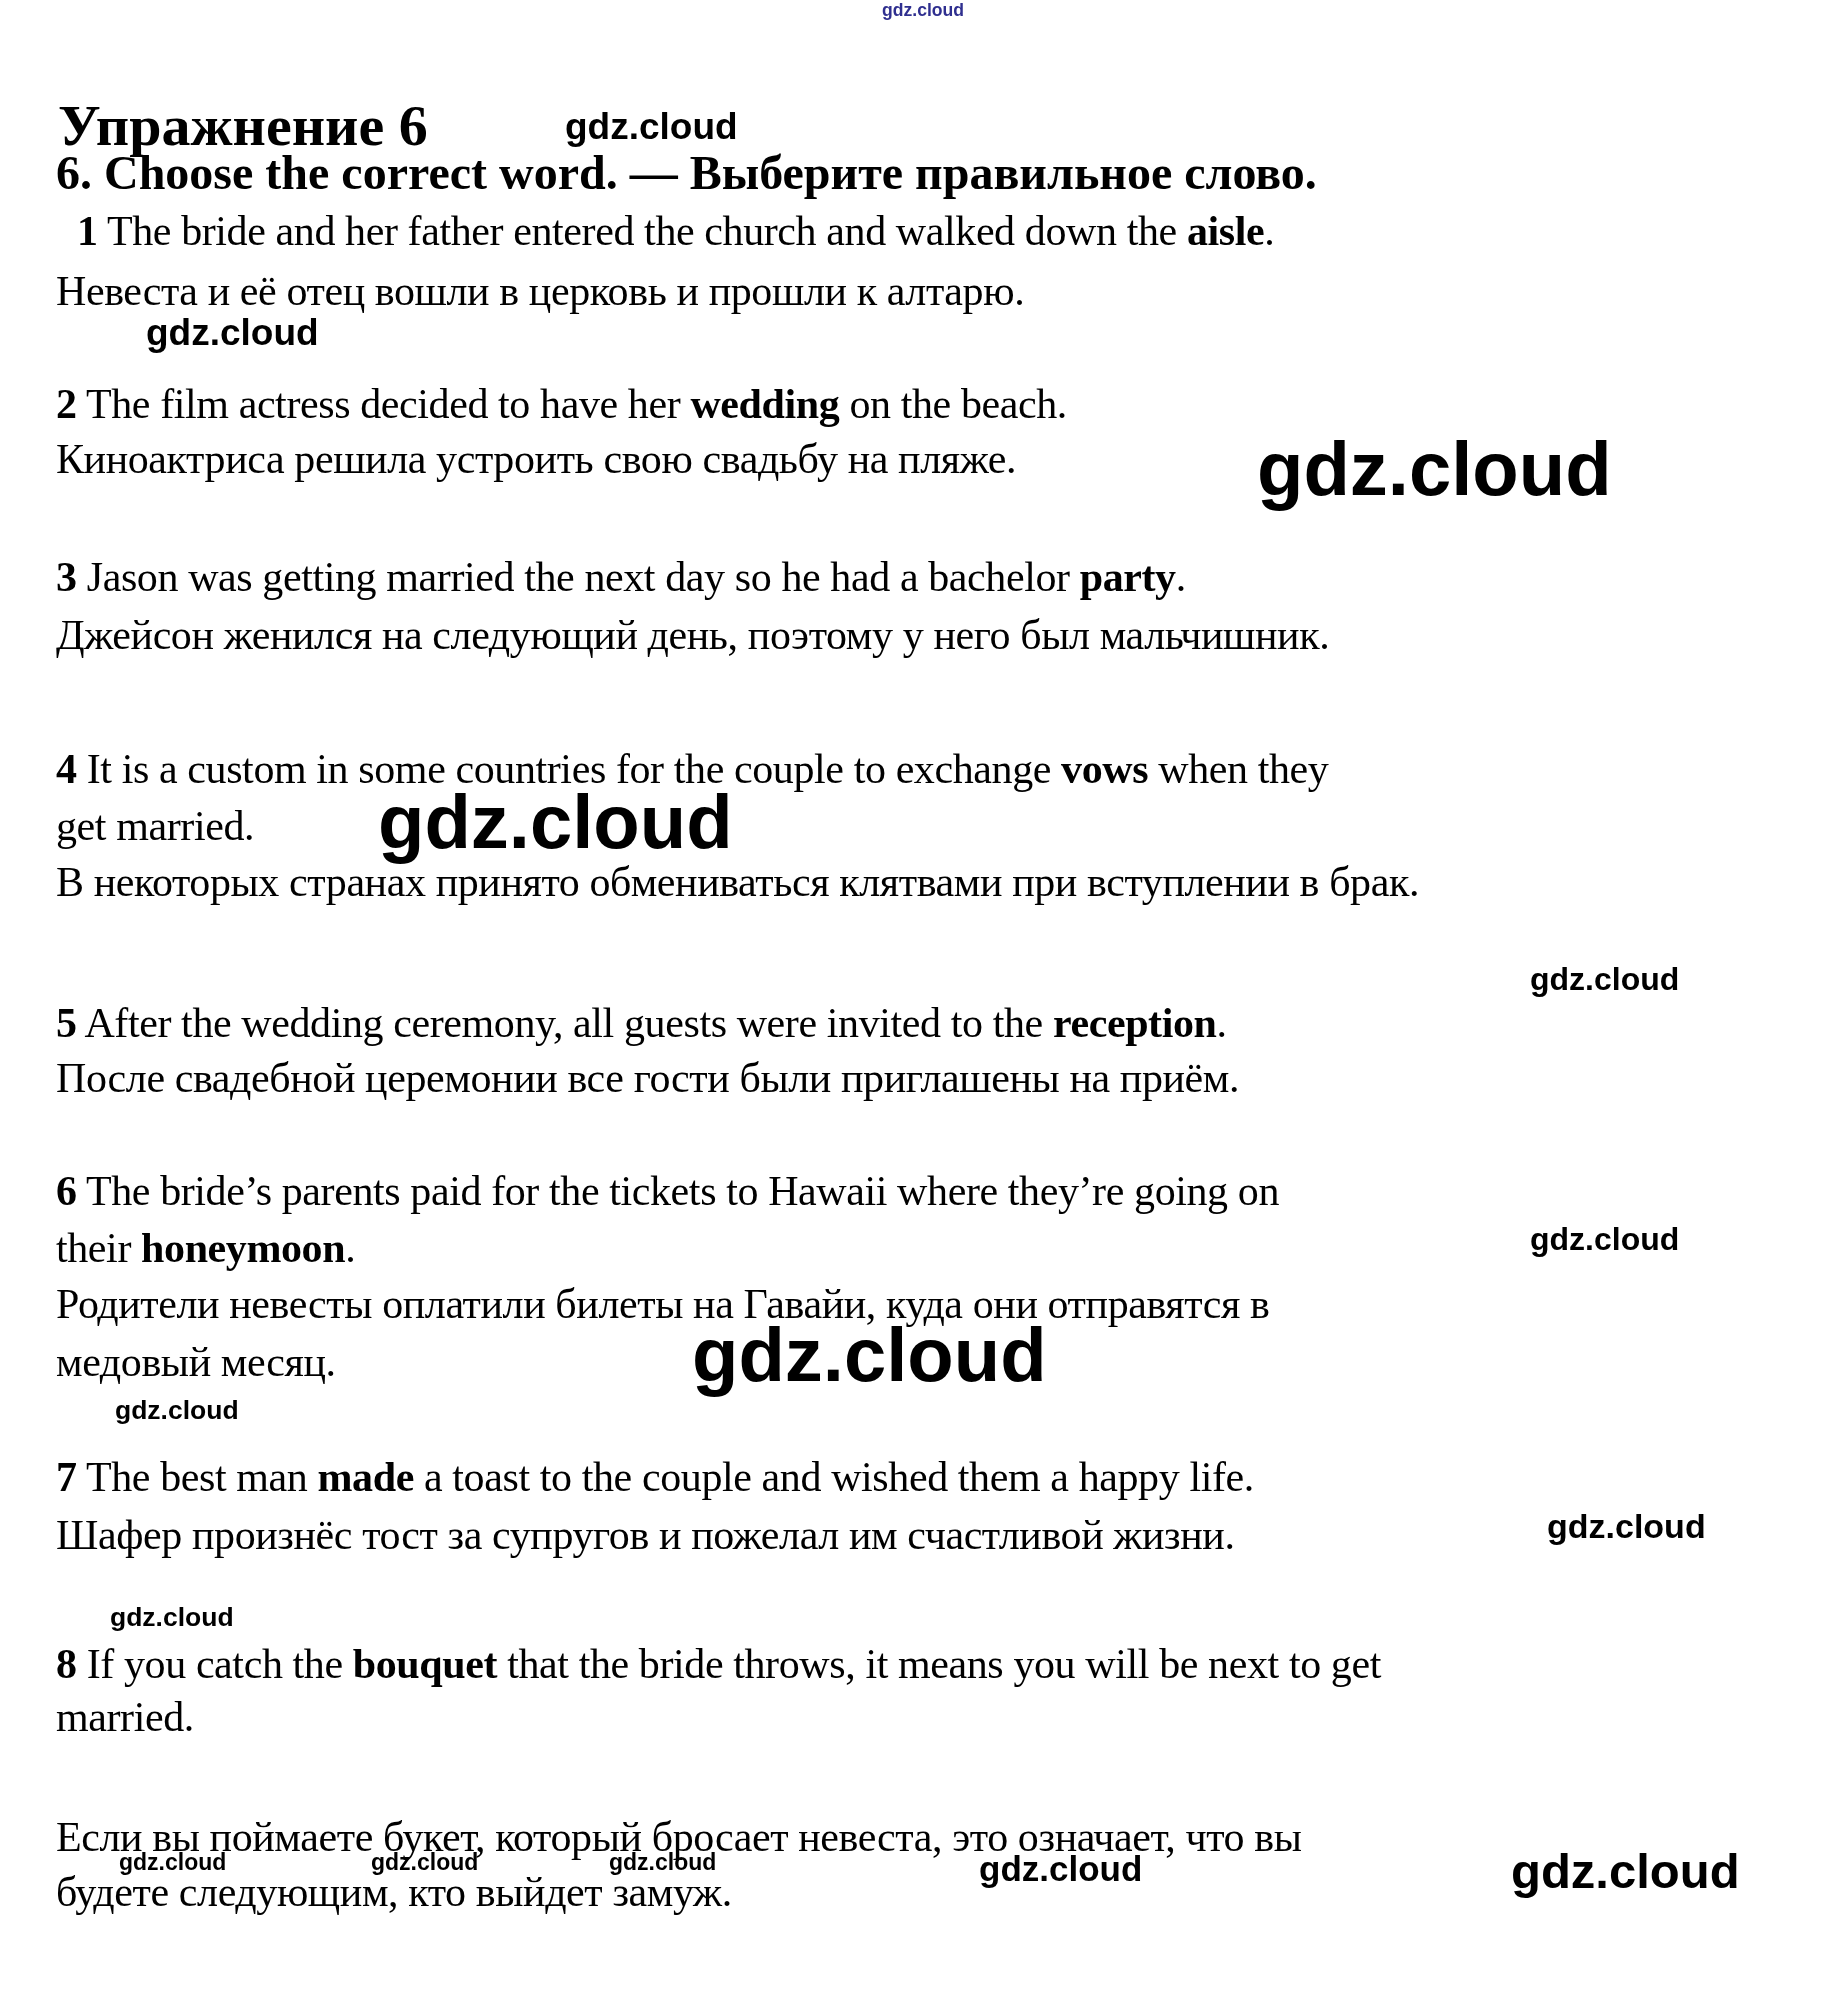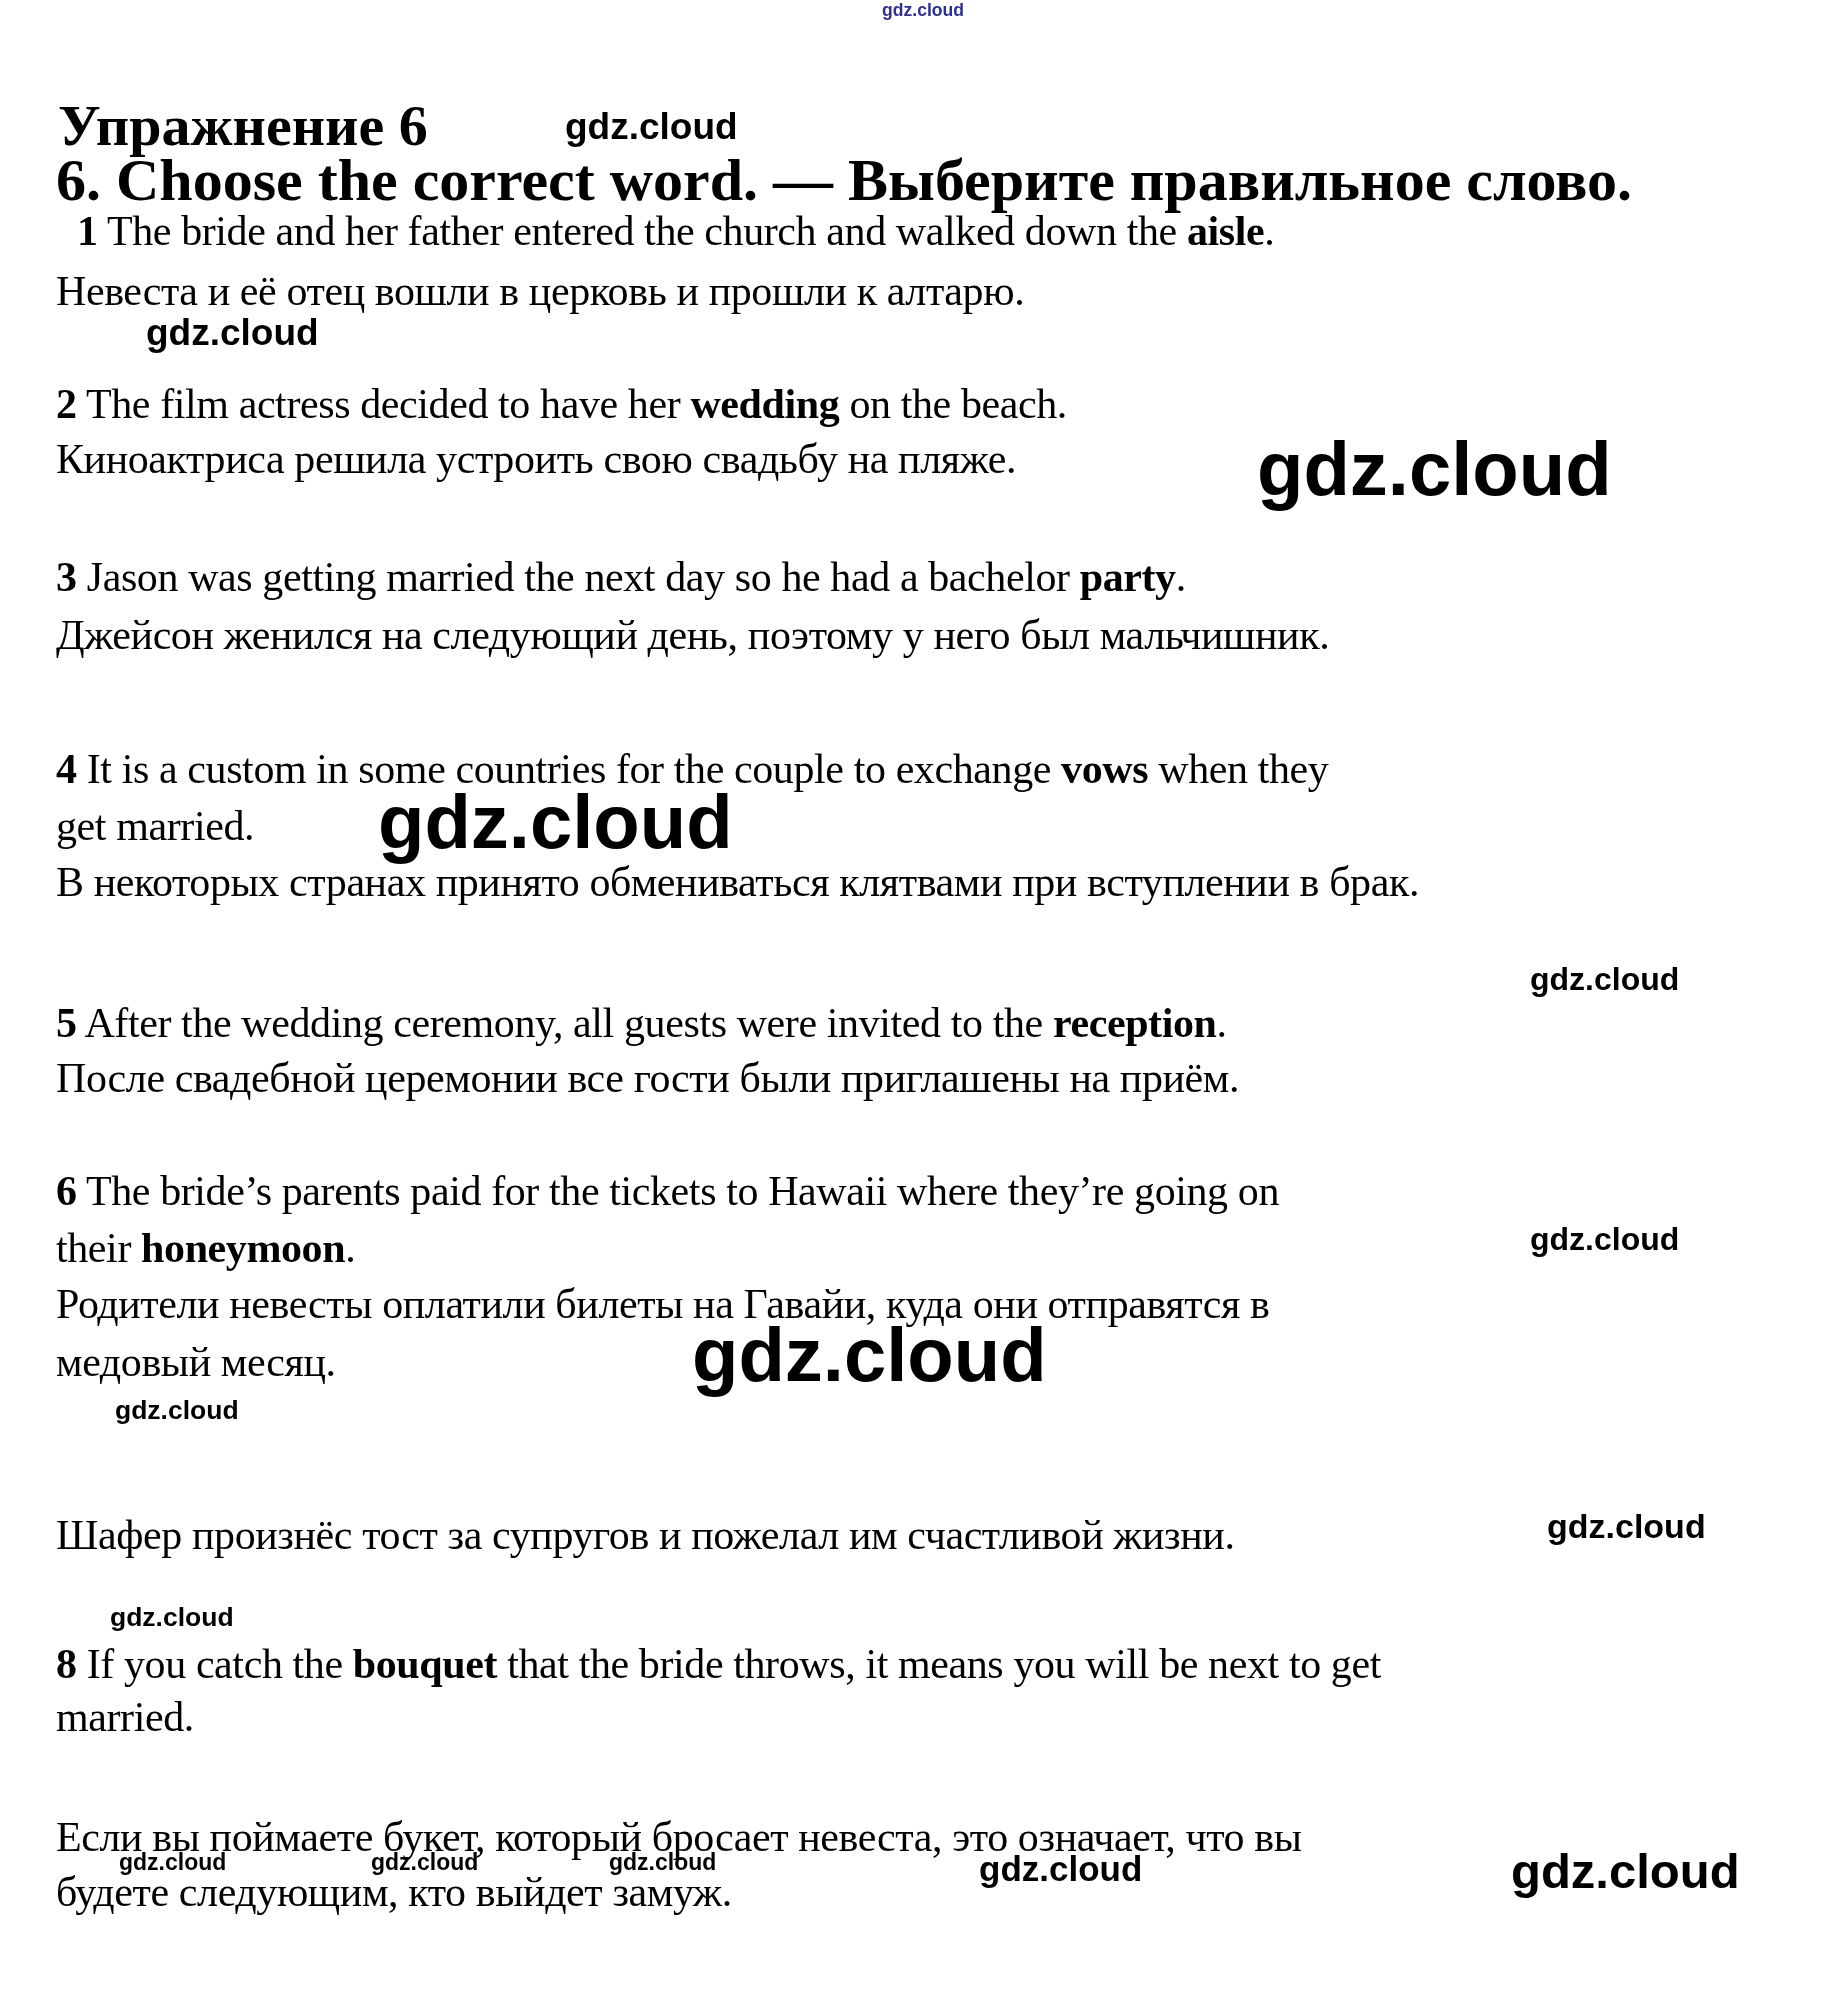--- a/index.html
+++ b/index.html
@@ -14,21 +14,21 @@
   .line{
     position:absolute;
     left:56px;
     white-space:nowrap;
     font-size:42px;
     line-height:1.1;
     letter-spacing:-0.4px;
   }
   .b{font-weight:bold;}
   .title{font-size:58px;font-weight:bold;letter-spacing:0;}
-  .heading{font-size:60px;font-weight:bold;letter-spacing:0;}
+  .heading{font-size:48px;font-weight:bold;letter-spacing:0;}
   .wm{
     position:absolute;
     font-family:"Liberation Sans","DejaVu Sans",sans-serif;
     font-weight:600;
     color:#000;
     line-height:1;
     white-space:nowrap;
     letter-spacing:0;
   }
   .wm-20{font-size:17.6px;font-weight:700;color:#2f2f8f;}
@@ -80,20 +80,21 @@
   <div class="line" style="top:859px;">В некоторых странах принято обмениваться клятвами при вступлении в брак.</div>
 
   <div class="line" style="top:1000px;"><span class="b">5</span><span> After the wedding ceremony, all guests were invited to the </span><span class="b">reception</span><span>.</span></div>
   <div class="line" style="top:1055px;">После свадебной церемонии все гости были приглашены на приём.</div>
 
   <div class="line" style="top:1168px;"><span class="b">6</span><span> The bride’s parents paid for the tickets to Hawaii where they’re going on</span></div>
   <div class="line" style="top:1225px;"><span>their </span><span class="b">honeymoon</span><span>.</span></div>
   <div class="line" style="top:1281px;">Родители невесты оплатили билеты на Гавайи, куда они отправятся в</div>
   <div class="line" style="top:1339px;">медовый месяц.</div>
 
+  <div class="line" style="top:1454px;"><span class="b">7</span><span> The best man </span><span class="b">made</span><span> a toast to the couple and wished them a happy life.</span></div>
   <div class="line" style="top:1512px;">Шафер произнёс тост за супругов и пожелал им счастливой жизни.</div>
 
   <div class="line" style="top:1641px;"><span class="b">8</span><span> If you catch the </span><span class="b">bouquet</span><span> that the bride throws, it means you will be next to get</span></div>
   <div class="line" style="top:1694px;">married.</div>
   <div class="line" style="top:1869px;">будете следующим, кто выйдет замуж.</div>
   <div class="line" style="top:1814px;">Если вы поймаете букет, который бросает невеста, это означает, что вы</div>
 
 </div>
 
 

